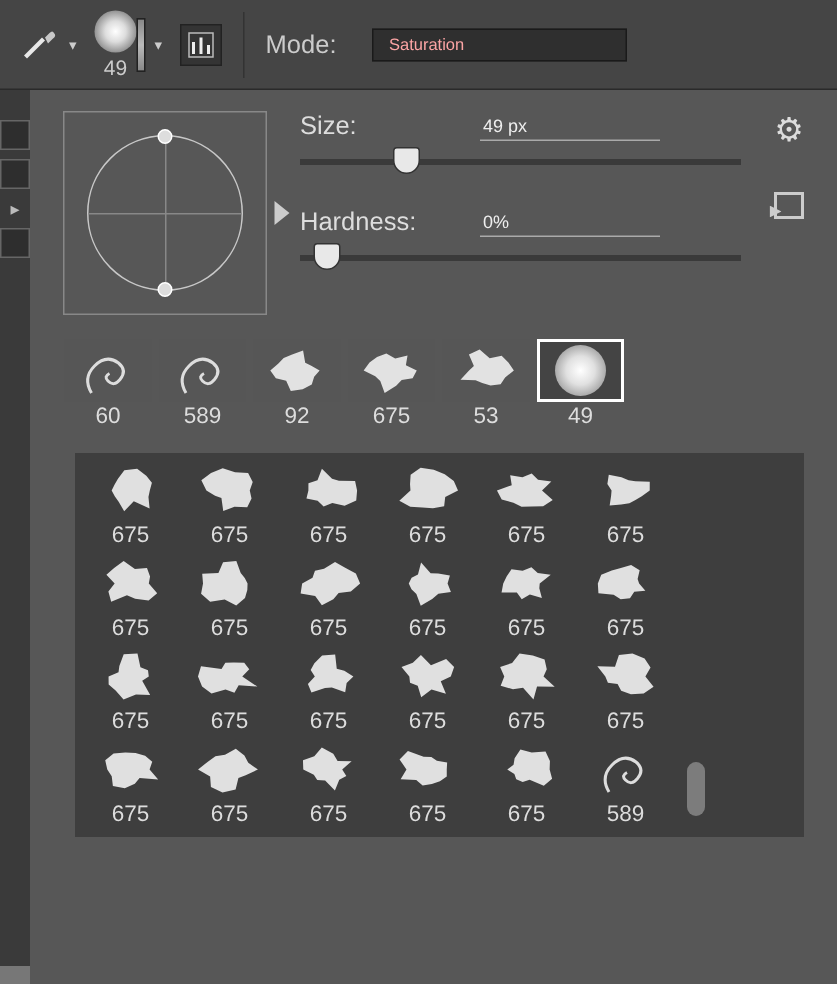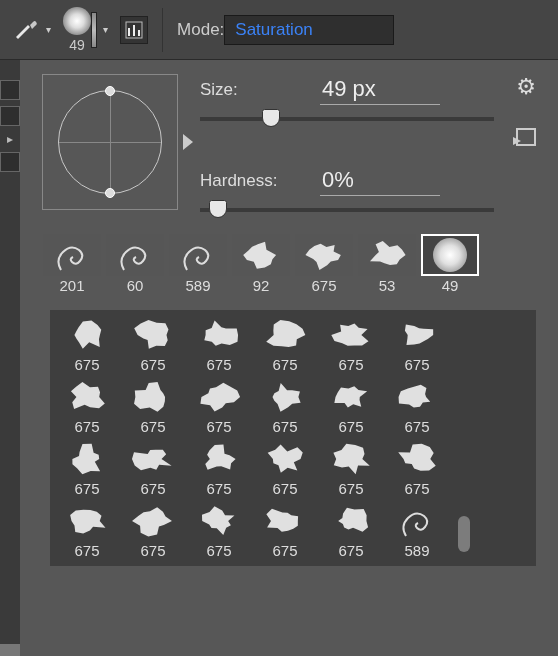--- a/index.html
+++ b/index.html
@@ -8,44 +8,44 @@
     .topbar{height:60px;background:#454545;display:flex;align-items:center;padding:0 10px;gap:8px;border-bottom:1px solid #2a2a2a}
     .tool-slot{display:flex;align-items:center;gap:2px}
     .chev{font-size:10px;color:#ccc;padding:0 4px;cursor:pointer}
     .brush-ic svg{display:block}
     .circ-preview{display:flex;flex-direction:column;align-items:center;justify-content:center}
     .circle{width:28px;height:28px;border-radius:50%;background:radial-gradient(circle,#fff 0%,#ddd 35%,#555 100%);}
     .num{font-size:14px;color:#ccc;margin-top:2px}
     .vstrip{width:6px;height:36px;background:linear-gradient(#888,#bbb,#888);border:1px solid #222;margin-left:-2px}
     .tool-presets{width:28px;height:28px;background:#343434;display:flex;align-items:center;justify-content:center;border:1px solid #222}
     .tool-presets svg{display:block}
-    .mode{display:flex;align-items:center;gap:0}
+    .mode{display:flex;align-items:center;gap:24px}
     .mode-label{color:#ccc;font-size:17px}
-    .mode-field{background:#2f2f2f;border:1px solid #1a1a1a;color:#3b82f6;font-size:17px;padding:4px 10px;min-width:170px}
+    .mode-field{background:#2f2f2f;border:1px solid #1a1a1a;color:#fca5a5;font-size:11px;padding:4px 10px;min-width:170px}
     .vsep{width:1px;height:44px;background:#333;margin:0 6px}
     
     .body-wrap{display:flex;height:596px}
     .leftstrip{width:20px;background:#3a3a3a;display:flex;flex-direction:column;gap:6px;padding-top:20px}
     .ls-cell{width:20px;height:20px;border:1px solid #666;background:#2e2e2e}
     .ls-arrow{font-size:12px;color:#bbb;text-align:center}
     
     .panel{flex:1;background:#575757;display:flex;flex-direction:column}
     .settings-row{display:flex;padding:14px 22px 10px 22px;gap:22px}
     .angle-box{width:136px;height:136px;border:1px solid #888;display:flex;align-items:center;justify-content:center;position:relative}
     .angle-circle{width:104px;height:104px;border:1px solid #c8c8c8;border-radius:50%;position:relative}
     .cross-h{position:absolute;left:0;right:0;top:50%;height:1px;background:#888}
     .cross-v{position:absolute;top:0;bottom:0;left:50%;width:1px;background:#888}
     .dot{width:10px;height:10px;background:#ddd;border:1px solid #fff;border-radius:50%;position:absolute;transform:translate(-50%,-50%)}
     .dot.top{left:50%;top:0}
     .dot.bot{left:50%;top:100%}
     .arr-right{position:absolute;right:-16px;top:50%;transform:translateY(-50%);width:0;height:0;border-top:8px solid transparent;border-bottom:8px solid transparent;border-left:10px solid #ccc}
     .sliders{flex:1;display:flex;flex-direction:column;gap:10px}
     .sl-row{display:flex;align-items:center;gap:20px}
     .sl-lab{font-size:17px;color:#ddd;width:100px}
-    .sl-val{font-size:22px;color:#eee;border-bottom:1px solid #aaa;min-width:120px;padding:2px 2px}
+    .sl-val{font-size:12px;color:#eee;border-bottom:1px solid #aaa;min-width:120px;padding:2px 2px}
     .track{height:4px;background:#3a3a3a;position:relative;margin:2px 0 6px 0}
     .thumb{width:18px;height:18px;border-radius:4px 4px 14px 14px;background:#e8e8e8;border:1px solid #333;position:absolute;top:-8px}
     .right-icons{display:flex;flex-direction:column;gap:28px;align-items:center}
     .gear{font-size:22px;color:#ddd;cursor:pointer}
     .newpreset{width:20px;height:18px;border:2px solid #ccc;position:relative}
     .newpreset::after{content:"";position:absolute;left:-5px;top:7px;width:8px;height:8px;background:#ccc;clip-path:polygon(0 0,0 100%,100% 50%)}
     
     .hist{padding:6px 22px 10px;display:flex;gap:3px}
     .hcell{width:60px;display:flex;flex-direction:column;align-items:center;cursor:pointer}
     .hthumb{width:58px;height:42px;background:#565656;display:flex;align-items:center;justify-content:center;border:1px solid transparent}
@@ -125,21 +125,21 @@
       </div>
 
       <div class="sliders">
         <div class="sl-row">
           <div class="sl-lab">Size:</div>
           <div class="sl-val">49 px</div>
         </div>
         <div class="track">
           <div class="thumb" id="size-thumb" style="left: 21%;"></div>
         </div>
-        <div class="sl-row" style="margin-top:28px">
+        <div class="sl-row" style="margin-top:12px">
           <div class="sl-lab">Hardness:</div>
           <div class="sl-val">0%</div>
         </div>
         <div class="track">
           <div class="thumb" id="hard-thumb" style="left: 3%;"></div>
         </div>
       </div>
 
       <div class="right-icons">
         <span class="gear">⚙</span>
@@ -147,28 +147,20 @@
       </div>
     </div>
 
     <div class="hist" id="hist">
         <div class="hcell">
           <div class="hthumb">
             <span class="swirl"><svg width="40" height="40" viewBox="0 0 40 40">
                 <path d="M10 34 Q4 24 12 16 Q20 8 28 14 Q34 19 29 25 Q25 30 21 26 Q18 23 22 21" fill="none" stroke="#ddd" stroke-width="2"></path>
               </svg></span>
           </div>
-          <div class="hlab">201</div>
-        </div>
-        <div class="hcell">
-          <div class="hthumb">
-            <span class="swirl"><svg width="40" height="40" viewBox="0 0 40 40">
-                <path d="M10 34 Q4 24 12 16 Q20 8 28 14 Q34 19 29 25 Q25 30 21 26 Q18 23 22 21" fill="none" stroke="#ddd" stroke-width="2"></path>
-              </svg></span>
-          </div>
           <div class="hlab">60</div>
         </div>
         <div class="hcell">
           <div class="hthumb">
             <span class="swirl"><svg width="40" height="40" viewBox="0 0 40 40">
                 <path d="M10 34 Q4 24 12 16 Q20 8 28 14 Q34 19 29 25 Q25 30 21 26 Q18 23 22 21" fill="none" stroke="#ddd" stroke-width="2"></path>
               </svg></span>
           </div>
           <div class="hlab">589</div>
         </div>

